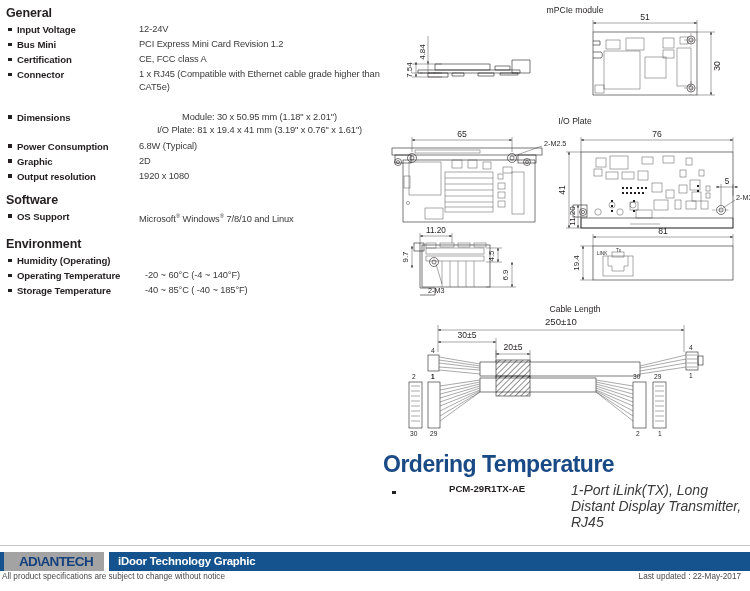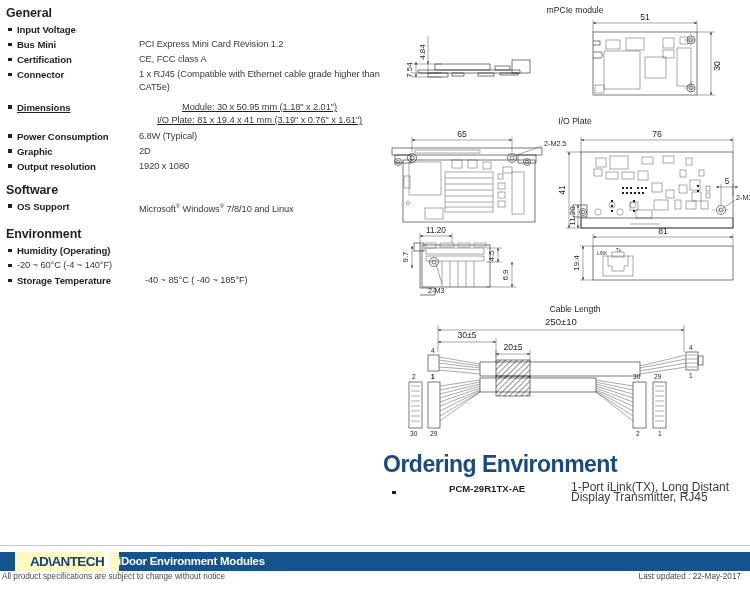--- a/index.html
+++ b/index.html
@@ -40,27 +40,27 @@
   
   .ordering{position:absolute;left:383px;top:452px;width:367px;}
   .ord-title{
     font-size:23px;font-weight:bold;color:#1a4a86;
     letter-spacing:-0.5px;margin:0 0 6px 0;line-height:1.05;
   }
   .ord-row{display:flex;align-items:flex-start;}
   .ord-bullet{width:9px;flex:0 0 9px;margin-left:9px;}
   .ord-bullet span{display:inline-block;width:3.5px;height:3.5px;background:#231f20;vertical-align:2px;margin-top:5px;}
   .ord-sku{flex:0 0 122px;font-size:9.6px;font-weight:bold;color:#231f20;line-height:13px;padding-left:48px;}
-  .ord-desc{flex:1 1 auto;font-size:12px;color:#3a3a3a;line-height:10px;}
+  .ord-desc{flex:1 1 auto;font-size:14px;color:#3a3a3a;line-height:16px;font-style:italic;}
 
   
   .foot-rule{position:absolute;left:0;top:545px;width:750px;height:1px;background:#c9c9c9;}
   .foot-bar{position:absolute;left:0;top:552px;width:750px;height:19px;background:#14538e;}
   .foot-logo{
-    position:absolute;left:15px;top:552px;width:104px;height:19px;background:#fef9c3;
+    position:absolute;left:4px;top:552px;width:104px;height:19px;background:#a3a3a3;
     display:flex;align-items:center;justify-content:center;
   }
   .logo-text{
     font-size:13.5px;font-weight:bold;color:#14417e;letter-spacing:-0.6px;
     font-family:"Liberation Sans", sans-serif;line-height:19px;
   }
   .logo-text .slash{display:inline-block;transform:skewX(-14px);}
   .foot-div{position:absolute;left:104px;top:552px;width:5px;height:19px;background:#ffffff;}
   .foot-title{
     position:absolute;left:118px;top:552px;height:19px;line-height:19px;
@@ -87,41 +87,42 @@
 <div class="page">
 
   <div class="spec-col">
 
     <div class="sec-block" style="padding-top:6px;">
       <div class="sec-title">General</div>
 
       <div class="spec-row">
         <div class="bullet"><span></span></div>
         <div class="spec-label">Input Voltage</div>
+        <div class="spec-value">12-24V</div>
       </div>
 
       <div class="spec-row">
         <div class="bullet"><span></span></div>
         <div class="spec-label">Bus Mini</div>
         <div class="spec-value">PCI Express Mini Card Revision 1.2</div>
       </div>
 
       <div class="spec-row">
         <div class="bullet"><span></span></div>
         <div class="spec-label">Certification</div>
         <div class="spec-value">CE, FCC class A</div>
       </div>
 
       <div class="spec-row">
         <div class="bullet"><span></span></div>
         <div class="spec-label">Connector</div>
         <div class="spec-value">1 x RJ45 (Compatible with Ethernet cable grade higher than CAT5e)</div>
       </div>
 
-      <div class="spec-row" style="margin-top:6px;text-decoration:underline;">
+      <div class="spec-row" style="margin-top:16px;">
         <div class="bullet"><span></span></div>
         <div class="spec-label">Dimensions</div>
         <div class="spec-value">
           <span class="l2">Module: 30 x 50.95 mm (1.18" x 2.01")</span>
           <span class="l2">I/O Plate: 81 x 19.4 x 41 mm (3.19" x 0.76" x 1.61")</span>
         </div>
       </div>
 
       <div class="spec-row" style="margin-top:2px;">
         <div class="bullet"><span></span></div>
@@ -154,20 +155,21 @@
     <div class="sec-block" style="margin-top:11px;">
       <div class="sec-title">Environment</div>
 
       <div class="spec-row">
         <div class="bullet"><span></span></div>
         <div class="spec-label" style="flex-basis:128px;">Humidity (Operating)</div>
       </div>
 
       <div class="spec-row">
         <div class="bullet"><span></span></div>
+        <div class="spec-label" style="flex-basis:128px;">Operating Temperature</div>
         <div class="spec-value">-20 ~ 60°C (-4 ~ 140°F)</div>
       </div>
 
       <div class="spec-row">
         <div class="bullet"><span></span></div>
         <div class="spec-label" style="flex-basis:128px;">Storage Temperature</div>
         <div class="spec-value">-40 ~ 85°C ( -40 ~ 185°F)</div>
       </div>
     </div>
 
@@ -588,31 +590,31 @@
             <path d="M206,390 L243,406"></path>
           <path d="M206,391 L243,411"></path>
             <path d="M206,392 L243,416"></path>
           <path d="M206,392 L243,421"></path>
         </g>
       </g>
     </svg>
   </div>
 
   <div class="ordering">
-    <div class="ord-title">Ordering Environment</div>
+    <div class="ord-title">Ordering Temperature</div>
     <div class="ord-row">
       <div class="ord-bullet"><span></span></div>
       <div class="ord-sku">PCM-29R1TX-AE</div>
       <div class="ord-desc">1-Port iLink(TX), Long Distant Display Transmitter, RJ45</div>
     </div>
   </div>
 
   <div class="foot-rule"></div>
   <div class="foot-bar"></div>
   <div class="foot-logo">
     <span class="logo-text"><span>AD</span><span class="slash">\</span><span>ANTECH</span></span>
   </div>
   <div class="foot-div"></div>
-  <div class="foot-title">iDoor Environment Modules</div>
+  <div class="foot-title">iDoor Technology Graphic</div>
   <div class="foot-note">All product specifications are subject to change without notice</div>
   <div class="foot-date">Last updated : 22-May-2017</div>
 
 </div>
 
 </body></html>

